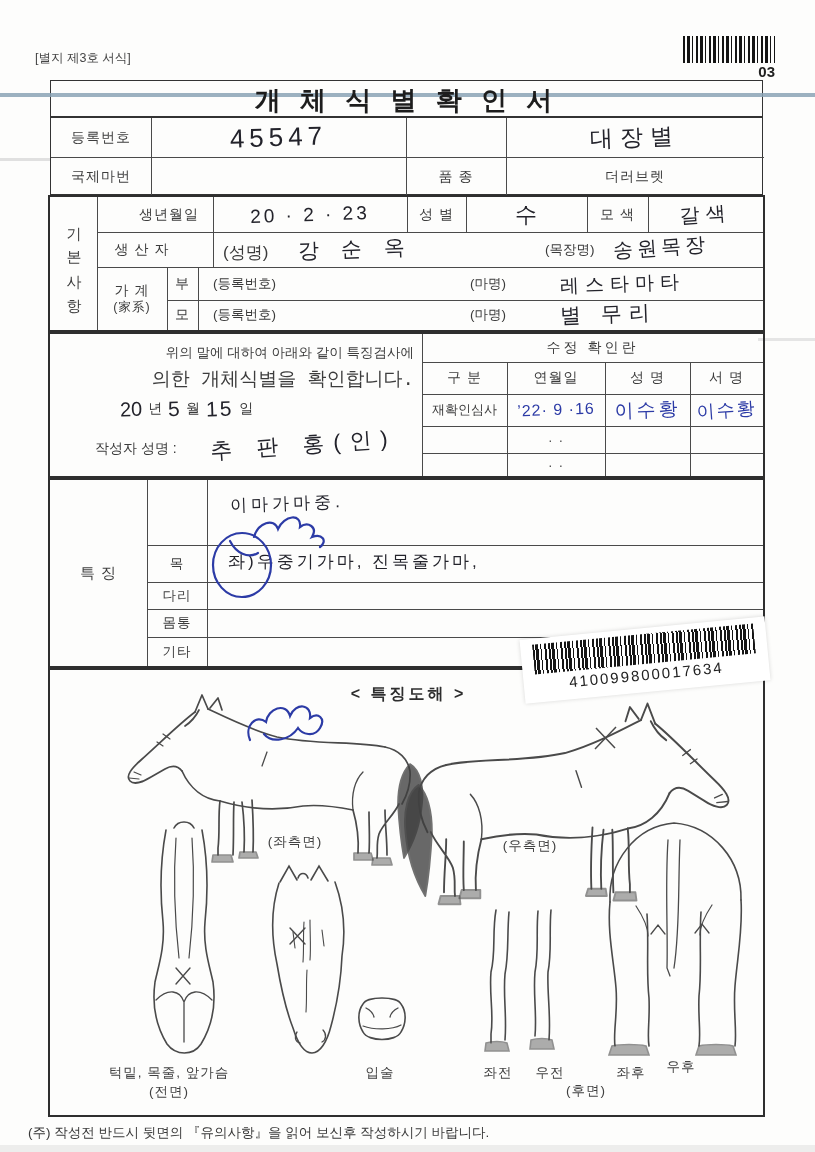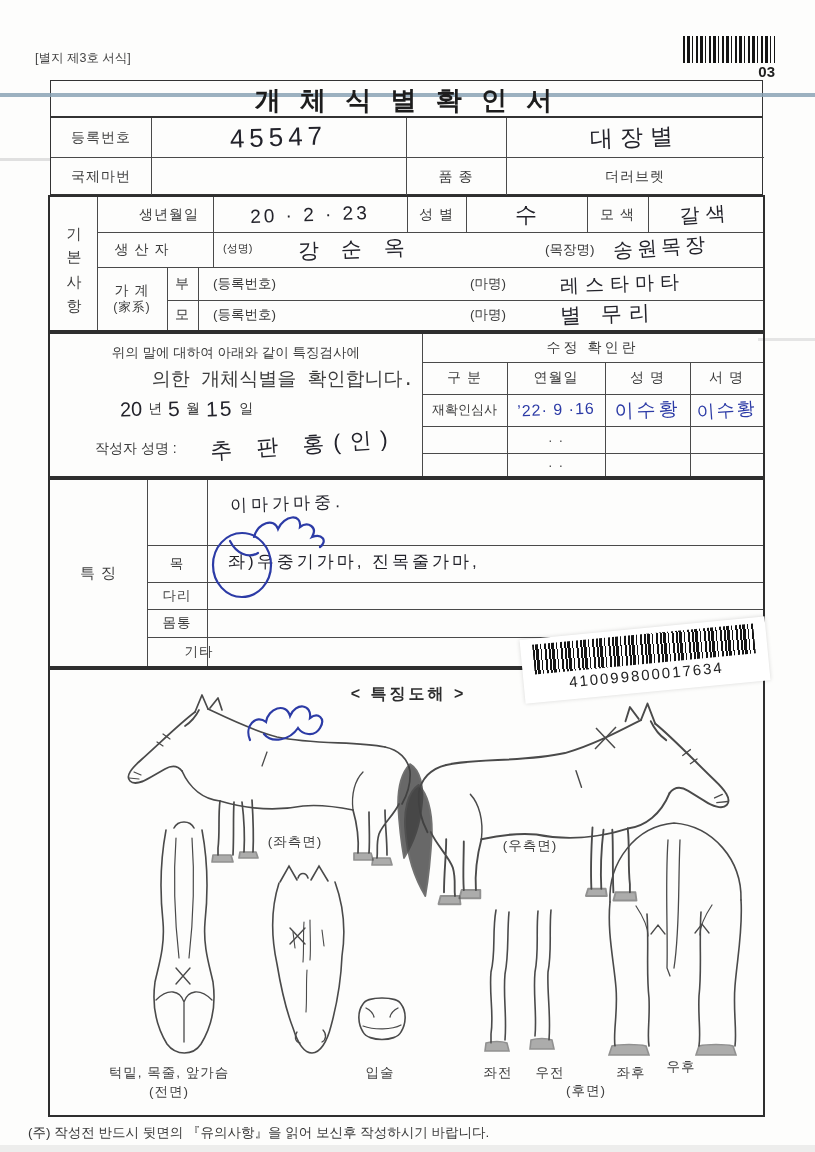--- a/index.html
+++ b/index.html
@@ -71,21 +71,21 @@
 
     <div class="abs cell" style="left:47px;top:0;width:116px;height:35px;margin-left:14px;">생년월일</div>
     <div class="abs cell hw tilt1" style="left:163px;top:0;width:194px;height:35px;font-size:19px;letter-spacing:3px;">20 ·  2 · 23</div>
     <div class="abs cell" style="left:357px;top:0;width:59px;height:35px;">성 별</div>
     <div class="abs cell hw" style="left:416px;top:0;width:121px;height:35px;font-size:22px;">수</div>
     <div class="abs cell" style="left:537px;top:0;width:61px;height:35px;">모 색</div>
     <div class="abs cell hw tilt2" style="left:598px;top:0;width:115px;height:35px;font-size:20px;letter-spacing:6px;">갈색</div>
 
     <div class="abs cell" style="left:34px;top:35px;width:116px;height:35px;">생 산 자</div>
     <div class="abs" style="left:163px;top:35px;width:550px;height:35px;">
-      <span class="abs" style="left:10px;top:9px;font-size:11px;">(성명)</span>
+      <span class="abs" style="left:10px;top:9px;font-size:17px;">(성명)</span>
       <span class="abs hw tilt1" style="left:85px;top:3px;font-size:21px;letter-spacing:8px;">강  순  옥</span>
       <span class="abs" style="left:332px;top:9px;font-size:13.5px;">(목장명)</span>
       <span class="abs hw tilt2" style="left:400px;top:2px;font-size:20px;letter-spacing:4px;z-index:5;">송원목장</span>
     </div>
 
     <div class="abs cell" style="left:47px;top:70px;width:70px;height:63px;flex-direction:column;line-height:17px;">
       <span>가 계</span>
       <span style="font-size:12.5px;">(家系)</span>
     </div>
     <div class="abs cell" style="left:117px;top:70px;width:31px;height:33px;">부</div>
@@ -98,21 +98,21 @@
     <div class="abs" style="left:148px;top:103px;width:565px;height:30px;">
       <span class="abs" style="left:15px;top:6px;font-size:13.5px;">(등록번호)</span>
       <span class="abs" style="left:272px;top:6px;font-size:13.5px;">(마명)</span>
       <span class="abs hw tilt1" style="left:362px;top:0;font-size:21px;letter-spacing:7px;">별 무리</span>
     </div>
   </div>
 
   <div class="abs box" style="left:48px;top:332px;width:717px;height:146px;">
     <div class="abs vl" style="left:372px;top:0;height:142px;"></div>
 
-    <div class="abs" style="left:8px;top:10px;width:356px;text-align:center;font-size:13.5px;color:#3c3c3c;">위의 말에 대하여 아래와 같이 특징검사에</div>
+    <div class="abs" style="left:8px;top:10px;width:356px;text-align:right;font-size:13.5px;color:#3c3c3c;">위의 말에 대하여 아래와 같이 특징검사에</div>
     <div class="abs" style="left:8px;top:32px;width:356px;text-align:right;font-size:19px;color:#3c3c3c;font-family:Liberation Mono, monospace;">의한 개체식별을 확인합니다.</div>
 
     <div class="abs" style="left:70px;top:60px;width:260px;height:30px;display:flex;align-items:center;gap:6px;">
       <span class="hw tilt1" style="font-size:20px;">20</span>
       <span style="font-size:14px;">년</span>
       <span class="hw tilt1" style="font-size:21px;">5</span>
       <span style="font-size:14px;">월</span>
       <span class="hw tilt1" style="font-size:21px;letter-spacing:2px;">15</span>
       <span style="font-size:14px;">일</span>
     </div>
@@ -148,21 +148,21 @@
     <div class="abs vl" style="left:157px;top:0;height:186px;"></div>
     <div class="abs hl" style="left:97px;top:65px;width:616px;"></div>
     <div class="abs hl" style="left:97px;top:102px;width:616px;"></div>
     <div class="abs hl" style="left:97px;top:129px;width:616px;"></div>
     <div class="abs hl" style="left:97px;top:157px;width:616px;"></div>
 
     <div class="abs cell" style="left:0;top:0;width:97px;height:186px;font-size:15px;">특    징</div>
     <div class="abs cell" style="left:97px;top:65px;width:60px;height:37px;font-size:13.5px;">목</div>
     <div class="abs cell" style="left:97px;top:102px;width:60px;height:27px;font-size:13.5px;">다리</div>
     <div class="abs cell" style="left:97px;top:129px;width:60px;height:28px;font-size:13.5px;">몸통</div>
-    <div class="abs cell" style="left:97px;top:157px;width:60px;height:29px;font-size:13.5px;margin-left:22px;">기타</div>
+    <div class="abs cell" style="left:97px;top:157px;width:60px;height:29px;font-size:13.5px;">기타</div>
 
     <div class="abs hw tilt1" style="left:180px;top:12px;font-size:17px;letter-spacing:4px;">이마가마중.</div>
     <div class="abs" style="left:178px;top:70px;font-size:17px;letter-spacing:3px;">
       <span class="hw">좌</span><span class="hw">)우중기가마,  진목줄가마,</span>
     </div>
     <div class="abs cell" style="left:157px;top:102px;width:556px;height:27px;"></div>
     <div class="abs cell" style="left:157px;top:129px;width:556px;height:28px;"></div>
     <div class="abs cell" style="left:157px;top:157px;width:556px;height:29px;"></div>
   </div>
 

